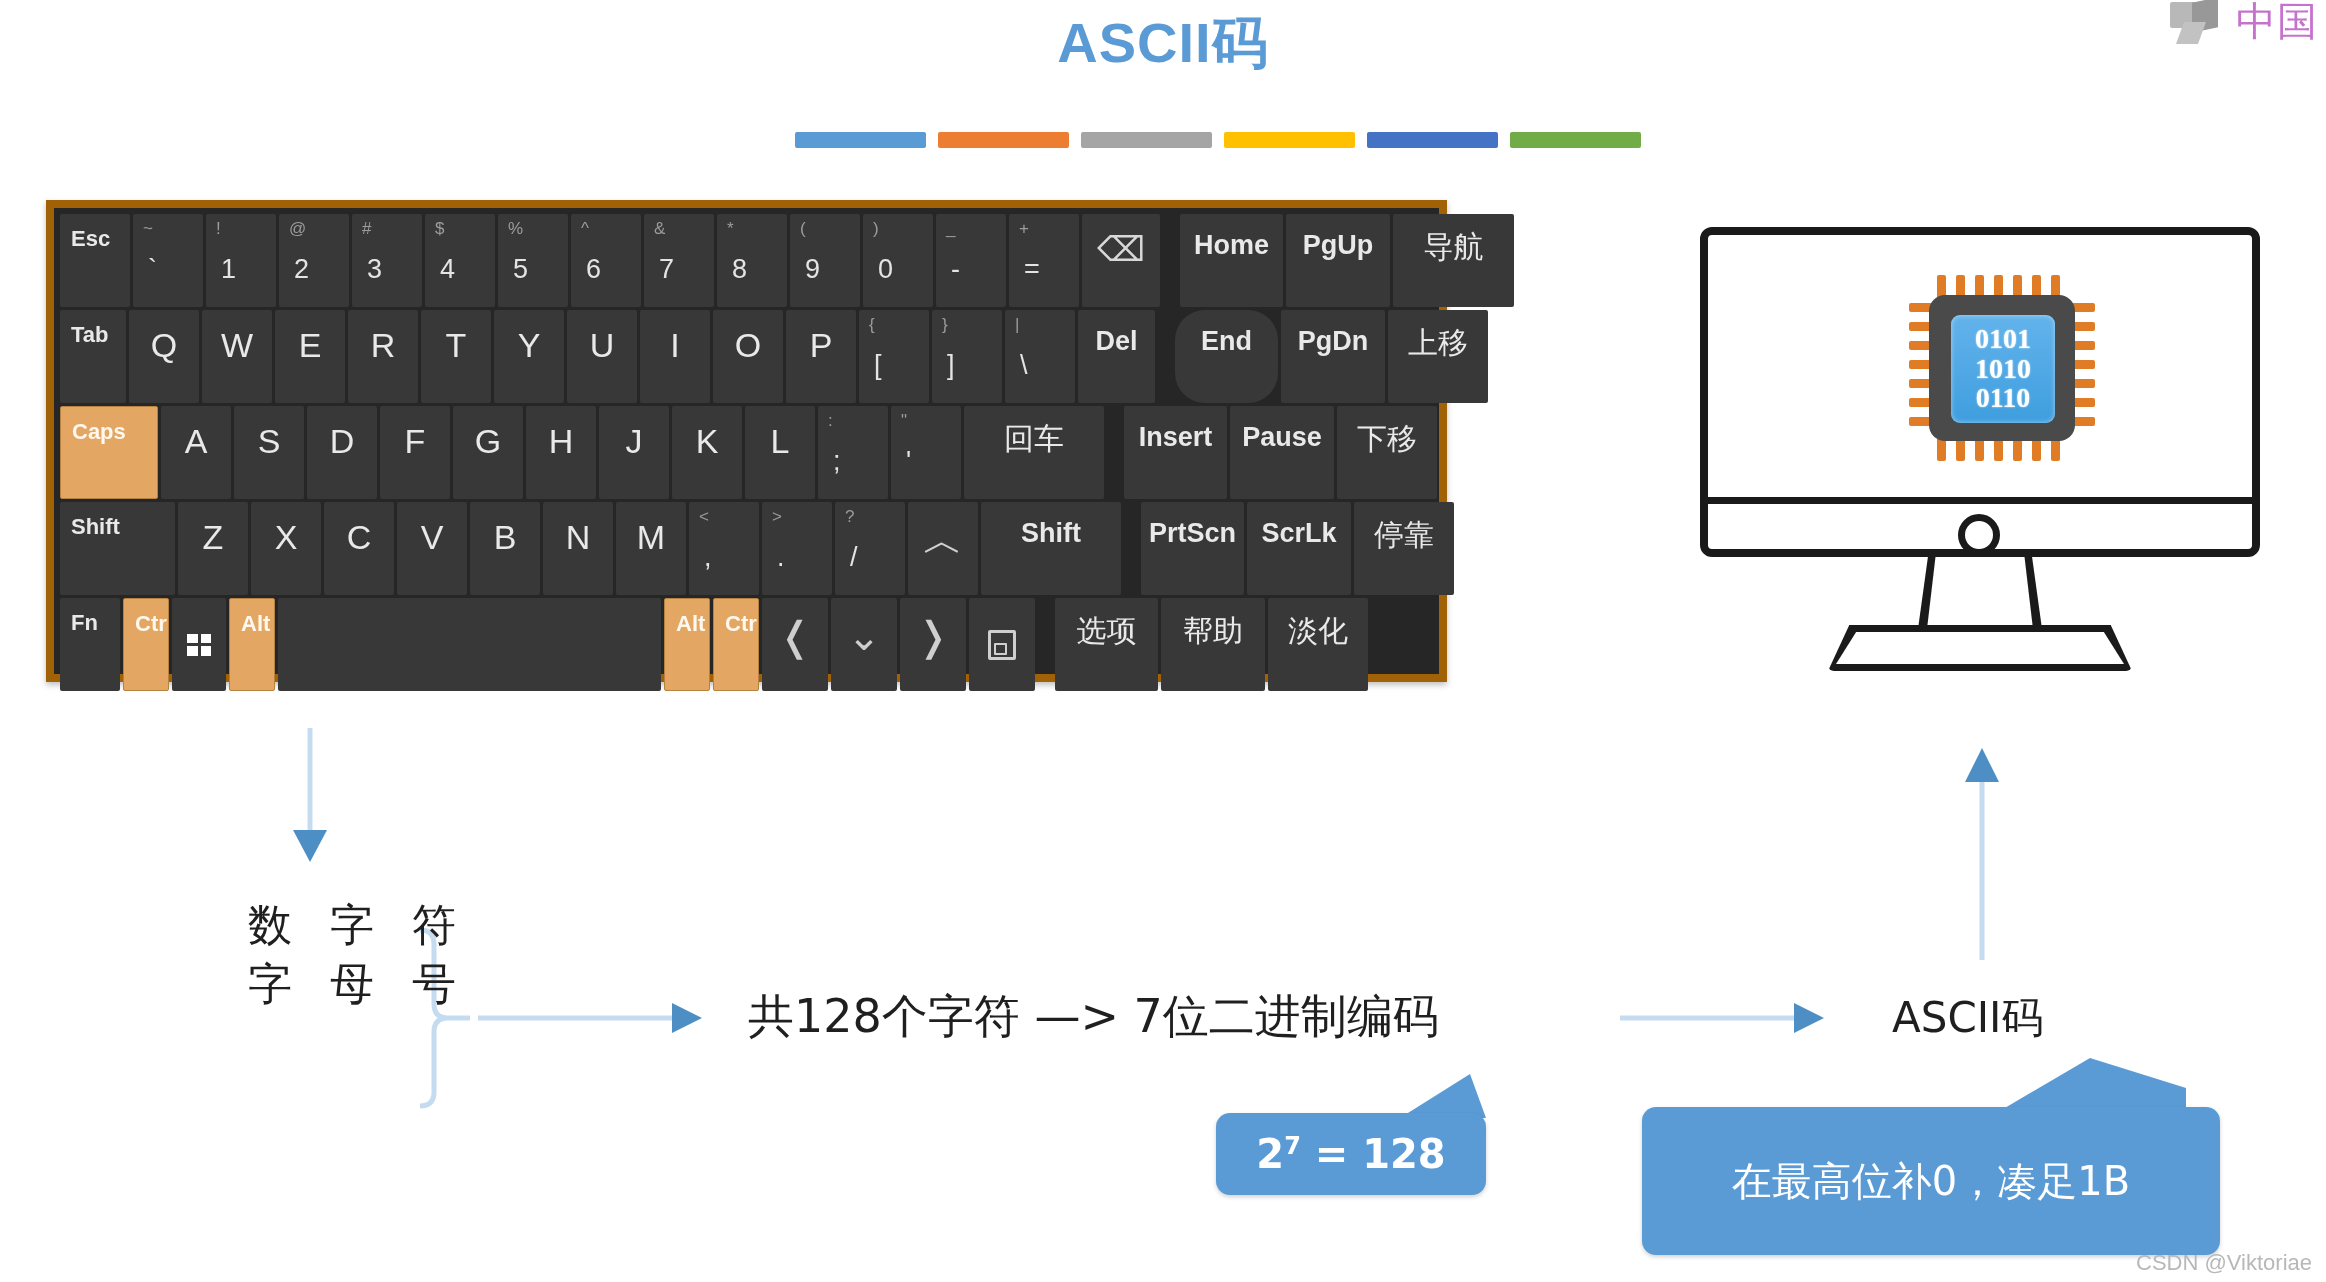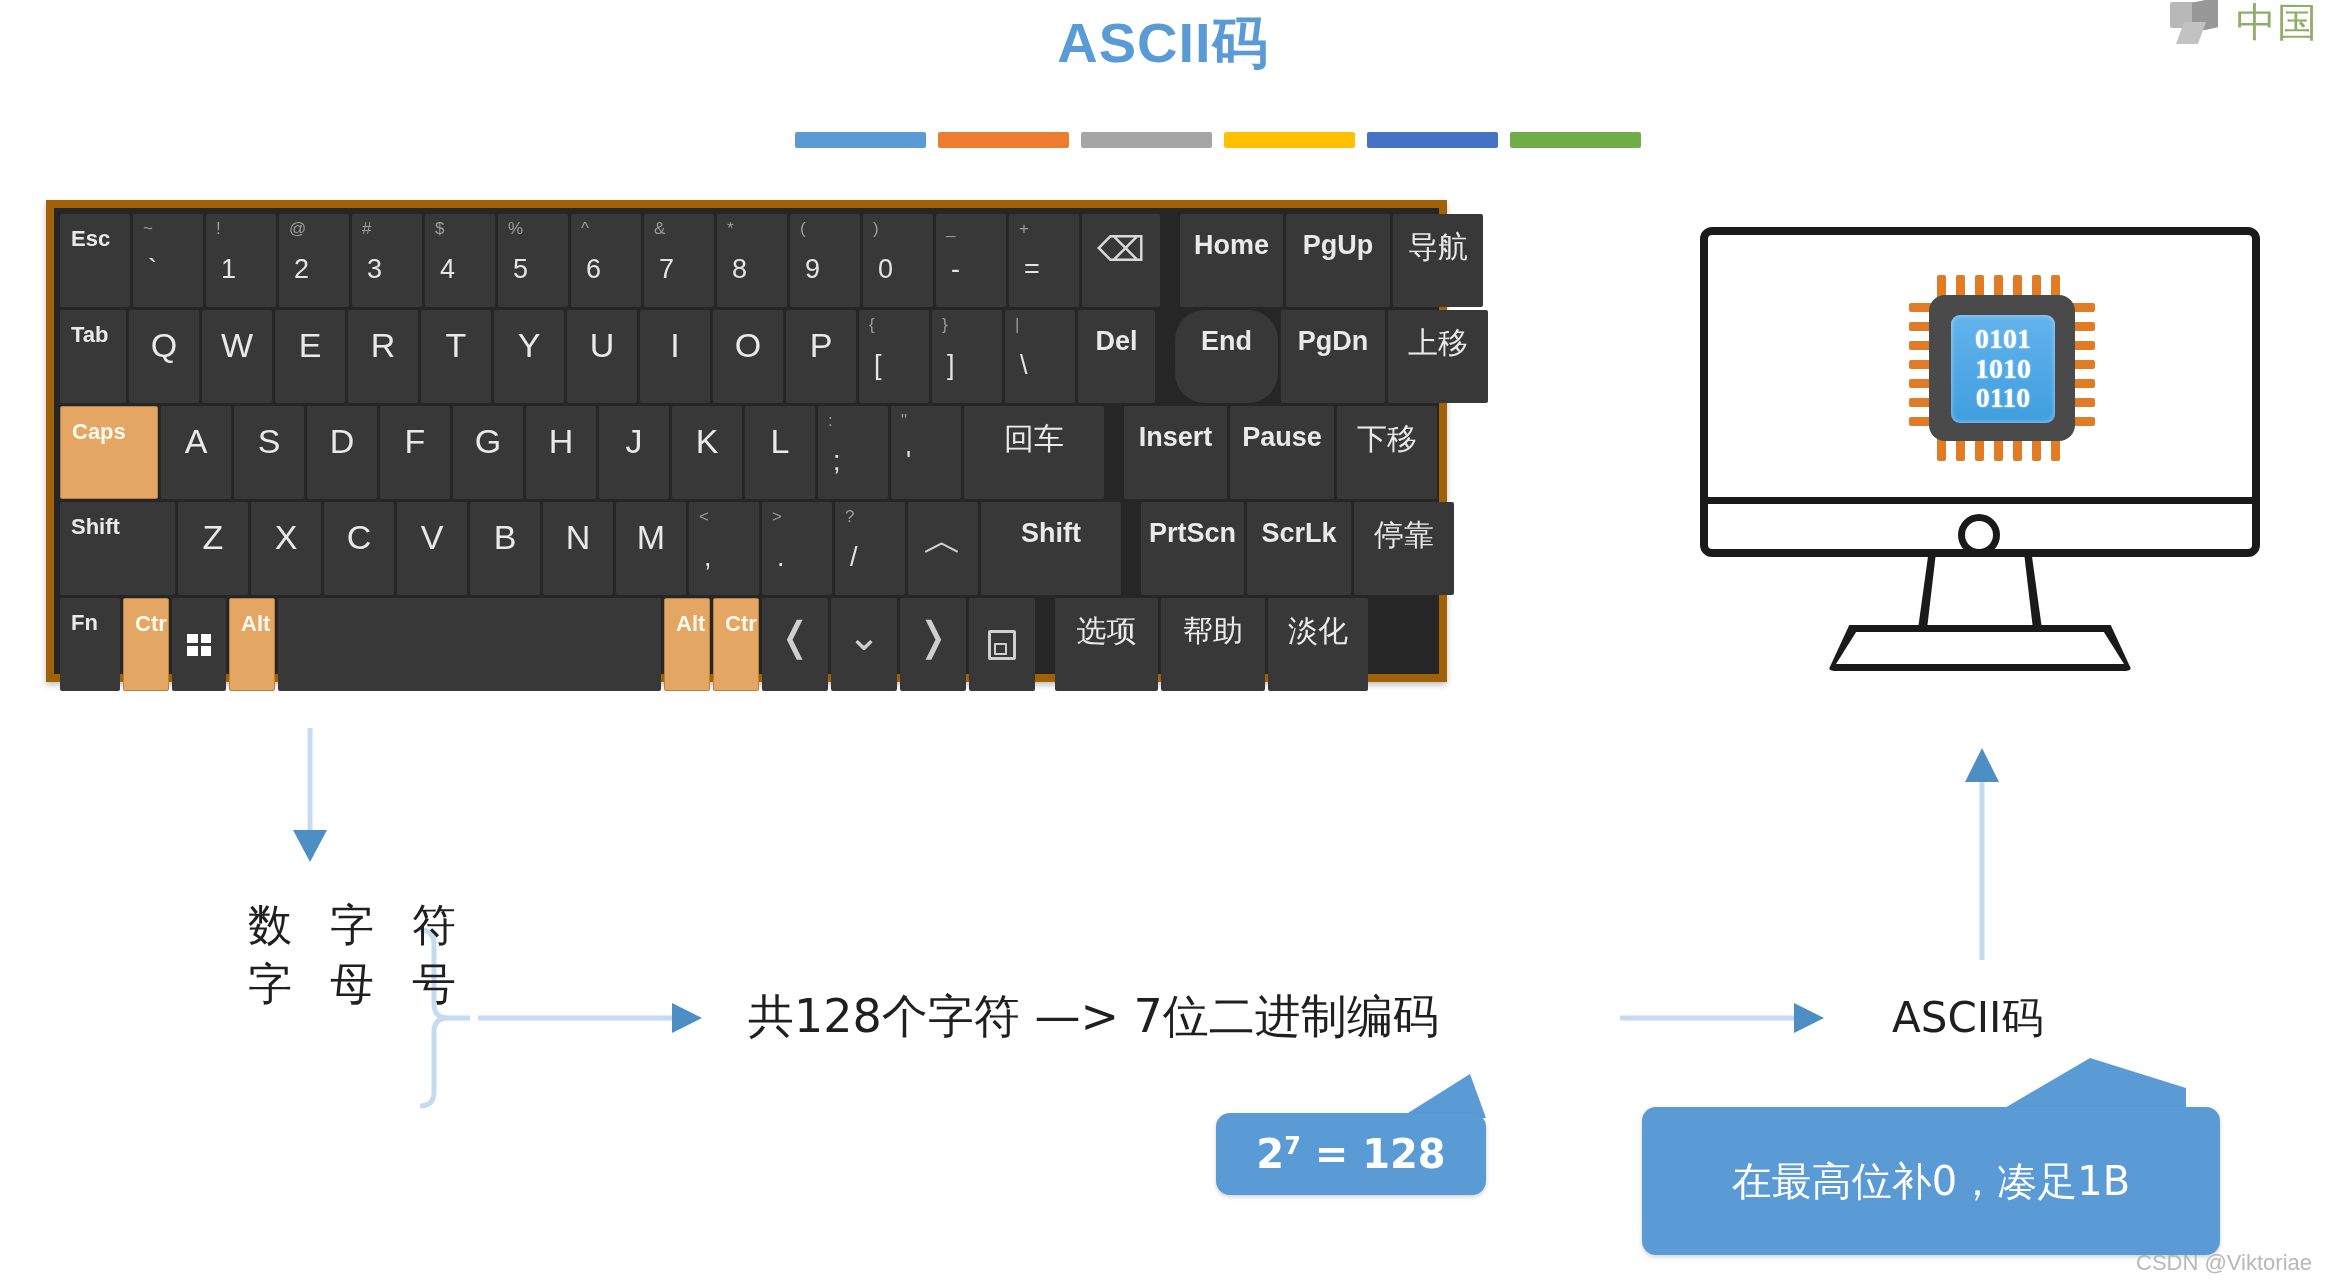--- a/index.html
+++ b/index.html
@@ -43,23 +43,23 @@
   }
   #corp-logo .mark .b3 {
     position: absolute; left: 14px; top: 22px;
     width: 22px; height: 22px;
     background: #9d9d9d;
     transform: skewX(-20deg);
   }
   #corp-logo .cn {
     font-size: 40px;
     line-height: 1;
-    color: #4d7c0f;
+    color: #a21caf;
     letter-spacing: 1px;
-    font-family: Liberation Sans, sans-serif;
+    font-family: Liberation Serif, serif;
   }
 
   
   #page-title {
     position: absolute;
     left: 0; right: 0;
     top: 6px;
     text-align: center;
     font-size: 56px;
     font-weight: bold;
@@ -445,21 +445,21 @@
       <div class="key" style="width: 78px;">
         <span class="ctr bsp">⌫</span>
       </div>
       <div class="kgap" style="width: 14px;"></div>
       <div class="key" style="width: 103px;">
         <span class="ctr m">Home</span>
       </div>
       <div class="key" style="width: 104px;">
         <span class="ctr m">PgUp</span>
       </div>
-      <div class="key" style="width: 90px; padding-left: 12px;">
+      <div class="key" style="width: 121px; padding-left: 12px;">
         <span class="ctr cn">导航</span>
       </div>
     </div>
     <div class="krow">
       <div class="key" style="width: 66px;">
         <span class="lbl small">Tab</span>
       </div>
       <div class="key" style="width: 70px;">
         <span class="ctr">Q</span>
       </div>

